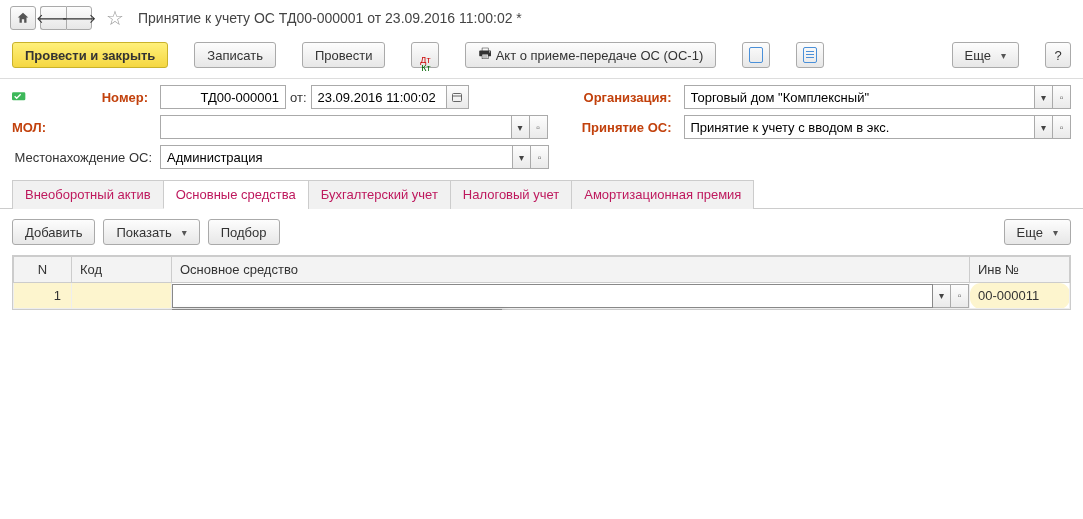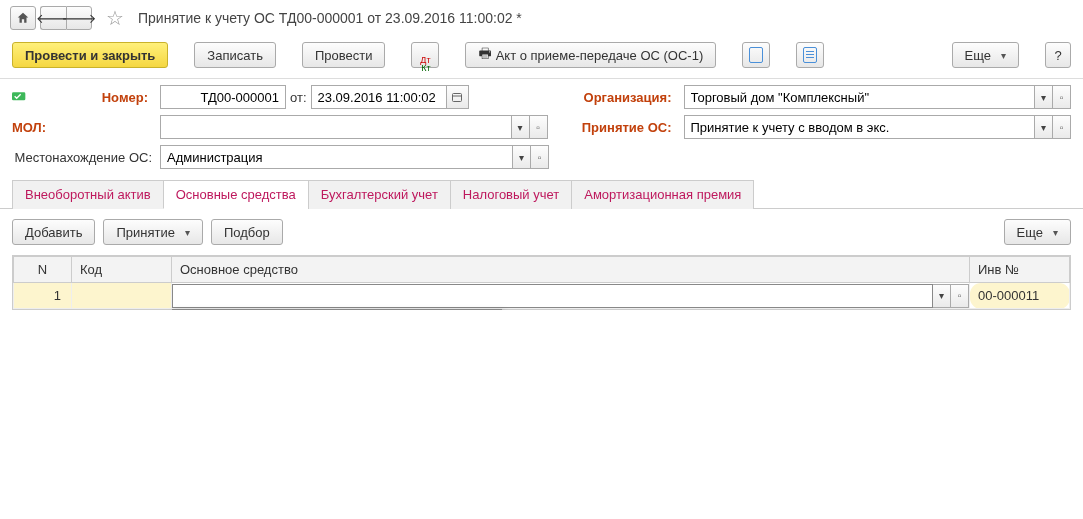--- a/index.html
+++ b/index.html
@@ -396,21 +396,21 @@
 <div class="tabs">
   <div class="tab">Внеоборотный актив</div>
   <div class="tab active">Основные средства</div>
   <div class="tab">Бухгалтерский учет</div>
   <div class="tab">Налоговый учет</div>
   <div class="tab">Амортизационная премия</div>
 </div>
 
 <div class="subbar">
   <div class="btn">Добавить</div>
-  <div class="btn btn-drop">Принятие</div>
+  <div class="btn btn-drop">Показать</div>
   <div class="btn">Подбор</div>
   <div class="spacer"></div>
   <div class="btn btn-drop">Еще</div>
 </div>
 
 <div class="table-wrap">
   <table class="grid">
     <thead>
       <tr>
         <th class="col-n center">N</th>

